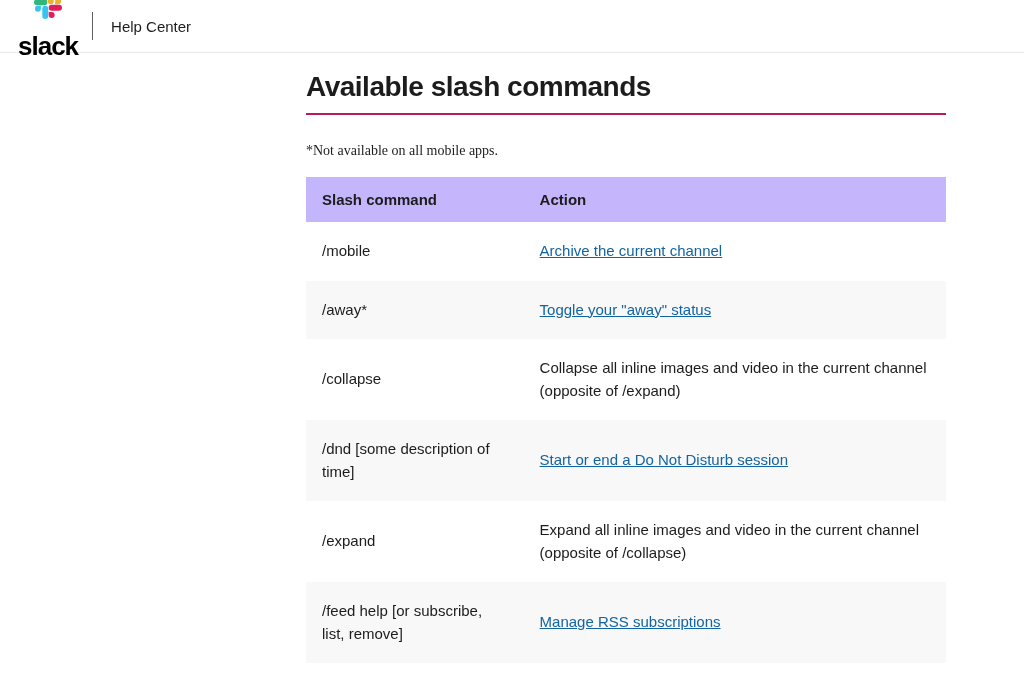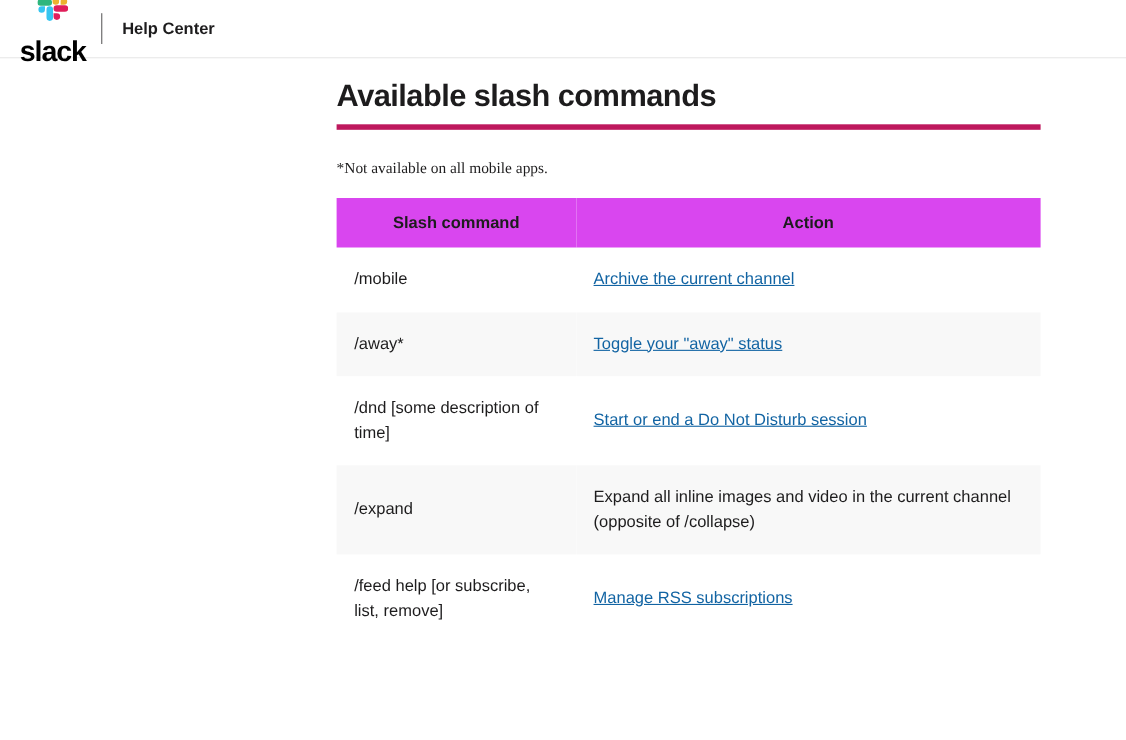--- a/index.html
+++ b/index.html
@@ -29,52 +29,52 @@
       color: #000;
     }
     .vdiv {
       width: 1px;
       height: 28px;
       background: #616061;
       margin: 0 18px 0 14px;
     }
     .help-center {
       font-size: 15px;
-      font-weight: 700;
+      font-weight: 400;
       color: #1d1c1d;
     }
     .content {
       max-width: 640px;
       margin-left: 306px;
       padding-top: 18px;
     }
     .page-title {
       font-size: 28px;
       font-weight: 900;
       letter-spacing: -0.5px;
       padding-bottom: 10px;
-      border-bottom: 5px solid #be185d;
+      border-bottom: 2px solid #be185d;
       margin-bottom: 28px;
     }
     .note {
       font-size: 14px;
       color: #1d1c1d;
       margin-bottom: 18px;
       font-family: Liberation Serif, serif;
     }
     .cmd-table {
       width: 100%;
       border-collapse: collapse;
     }
     .cmd-table thead th {
-      text-align: center;
+      text-align: left;
       font-size: 15px;
       font-weight: 700;
       padding: 14px 16px;
-      background: #d946ef;
+      background: #c4b5fd;
     }
     .cmd-table td {
       font-size: 15px;
       padding: 18px 16px;
       vertical-align: middle;
       line-height: 1.5;
     }
     .cmd-table tbody tr:nth-child(even) td {
       background: #f8f8f8;
     }
@@ -116,20 +116,24 @@
     <tbody id="cmd-tbody">
         <tr>
           <td class="cmd-col">/mobile</td>
           <td><a href="#" class="action-link">Archive the current channel</a></td>
         </tr>
         <tr>
           <td class="cmd-col">/away*</td>
           <td><a href="#" class="action-link">Toggle your "away" status</a></td>
         </tr>
         <tr>
+          <td class="cmd-col">/collapse</td>
+          <td>Collapse all inline images and video in the current channel (opposite of /expand)</td>
+        </tr>
+        <tr>
           <td class="cmd-col">/dnd [some description of time]</td>
           <td><a href="#" class="action-link">Start or end a Do Not Disturb session</a></td>
         </tr>
         <tr>
           <td class="cmd-col">/expand</td>
           <td>Expand all inline images and video in the current channel (opposite of /collapse)</td>
         </tr>
         <tr>
           <td class="cmd-col">/feed help [or subscribe, list, remove]</td>
           <td><a href="#" class="action-link">Manage RSS subscriptions</a></td>

